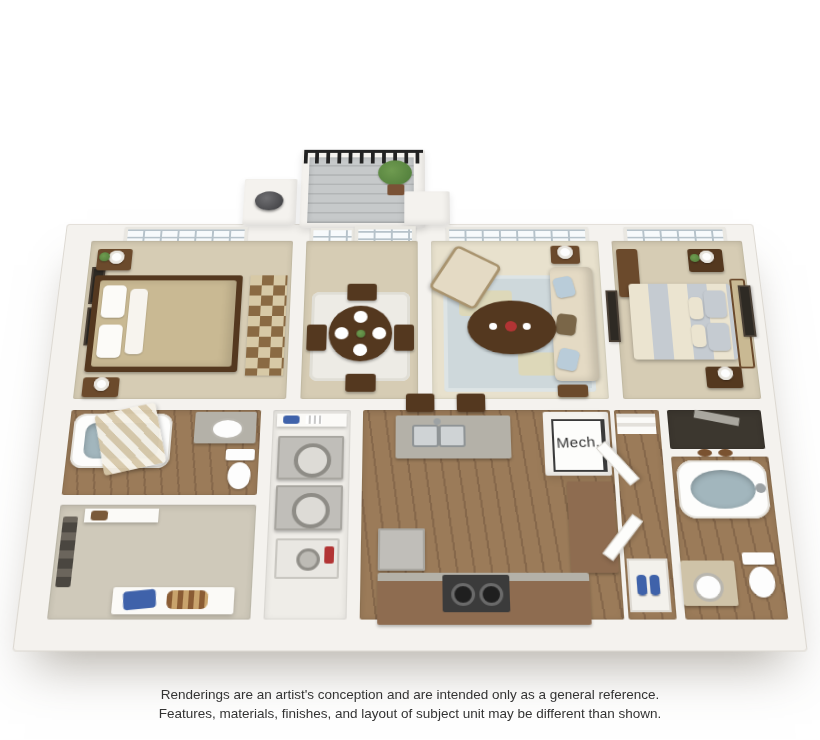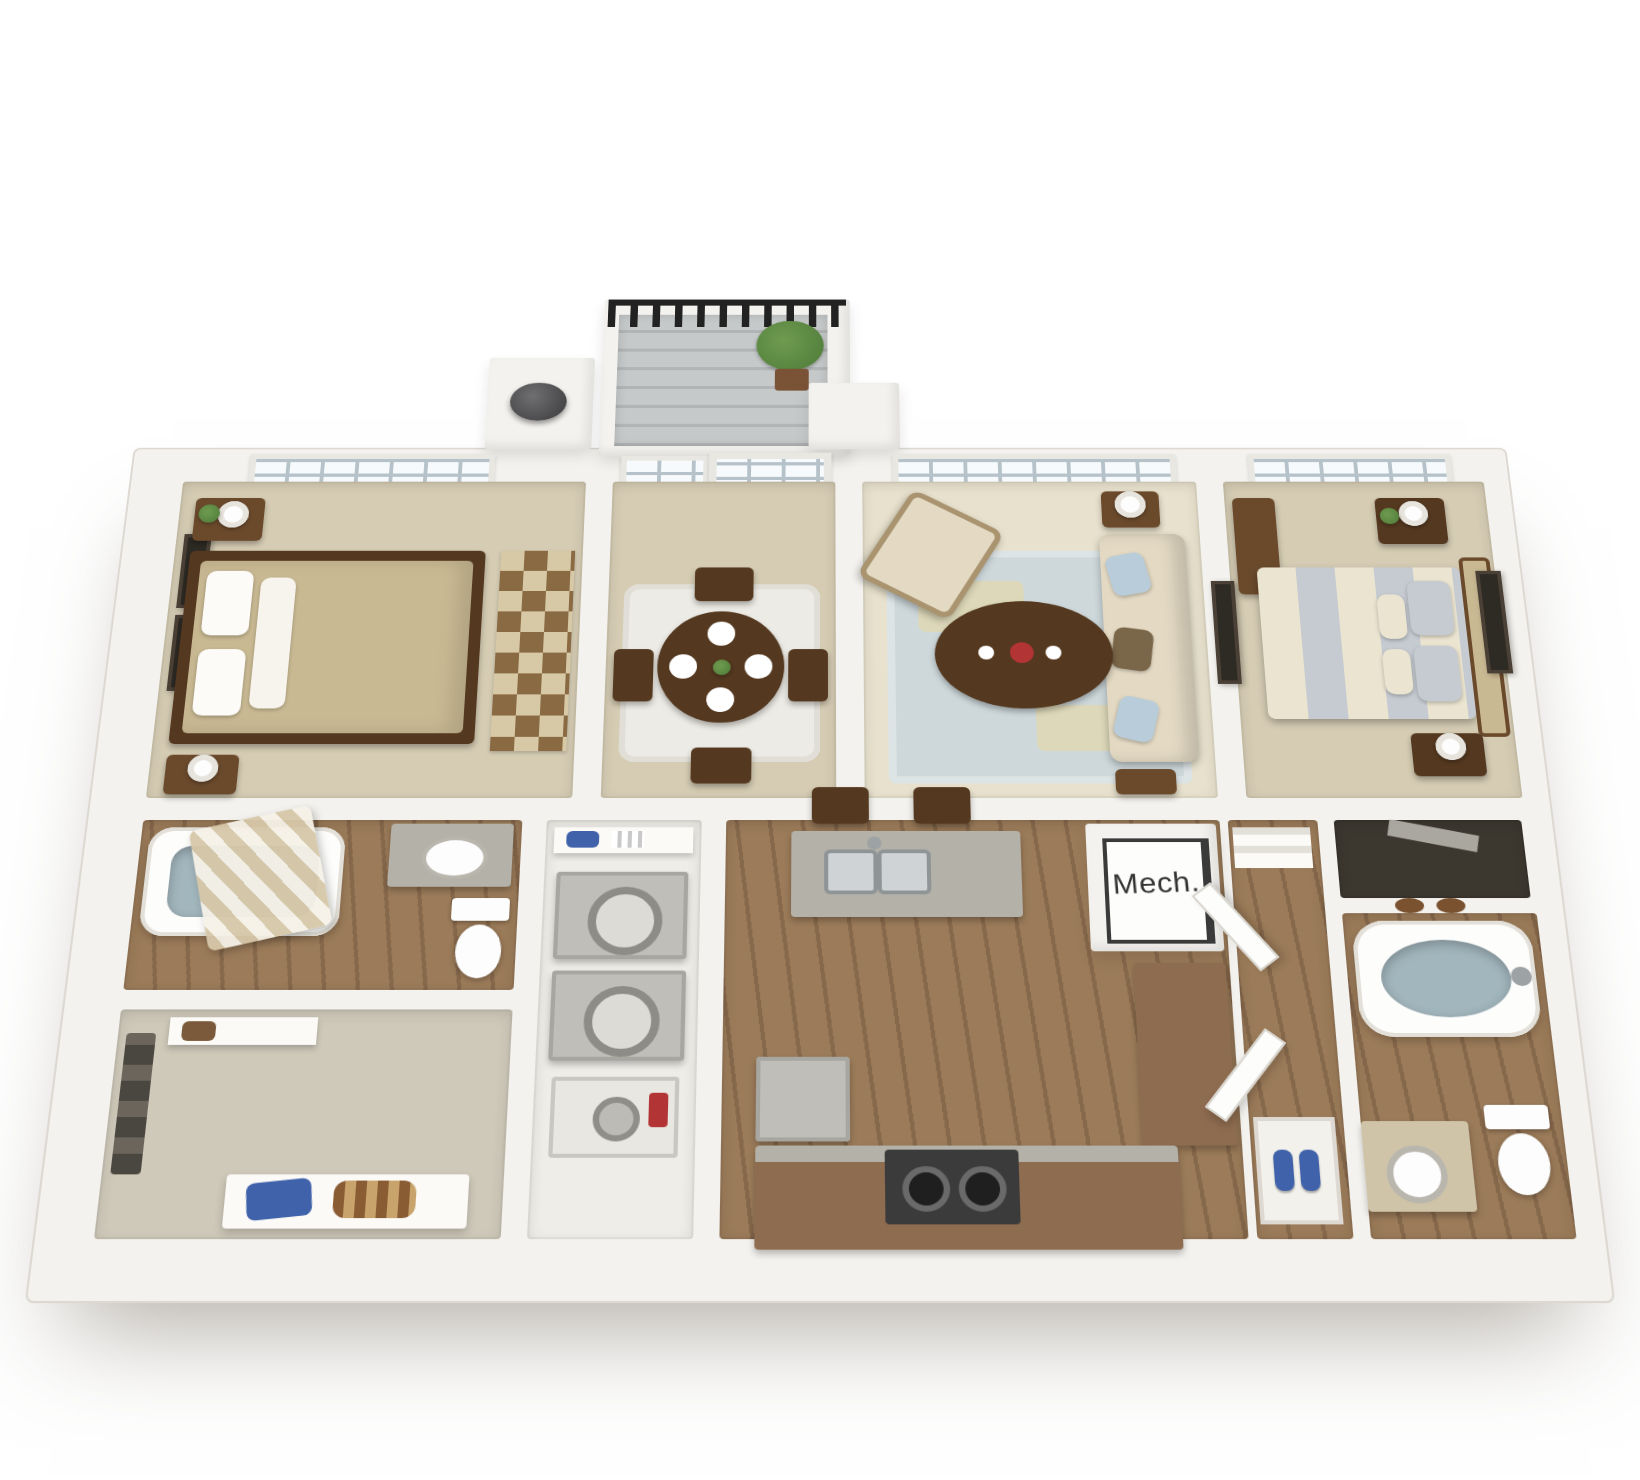--- a/index.html
+++ b/index.html
@@ -266,13 +266,15 @@
   <div class="abs" style="left:690px;top:390px;width:10px;height:10px;background:#9da2a4;border-radius:50%;"></div>
   <div class="counter" style="left:612px;top:468px;width:50px;height:44px;background:#cfc3a8;"></div>
   <div class="abs" style="left:622px;top:480px;width:22px;height:22px;background:#fdfdfd;border:3px solid #b9b6ae;border-radius:50%;"></div>
   <div class="toilet-tank" style="left:670px;top:460px;width:30px;height:12px;"></div>
   <div class="toilet-bowl" style="left:674px;top:474px;width:24px;height:30px;"></div>
 
  </div>
 </div>
 
 <div class="disclaimer">
+  <div>Renderings are an artist's conception and are intended only as a general reference.</div>
+  <div>Features, materials, finishes, and layout of subject unit may be different than shown.</div>
 </div>
 
 </body></html>

